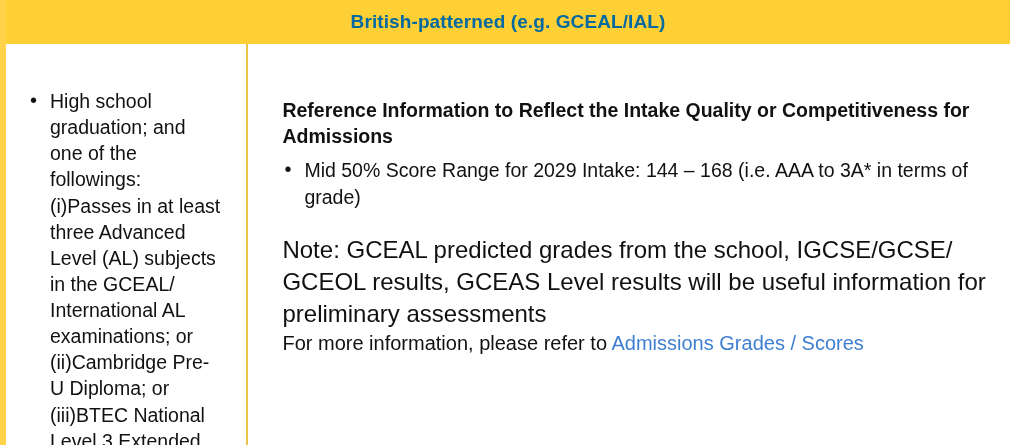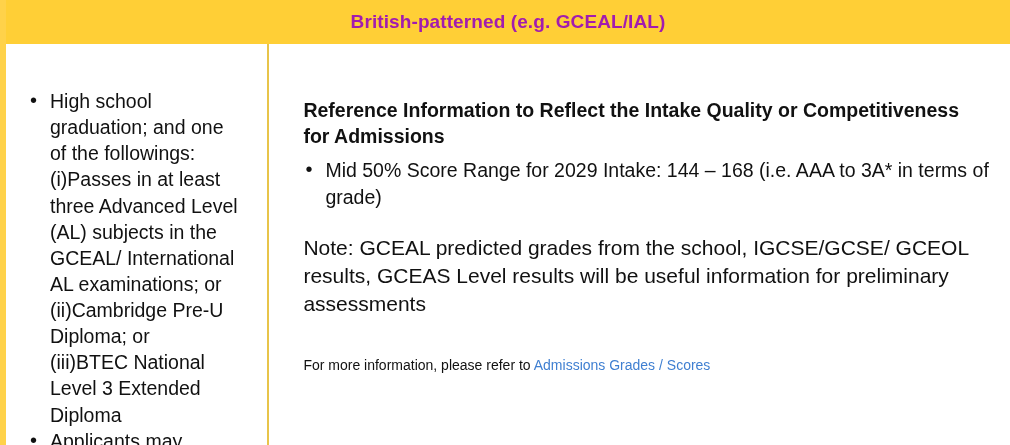--- a/index.html
+++ b/index.html
@@ -27,21 +27,21 @@
     background: #ffcf36;
     height: 44px;
     flex: 0 0 44px;
     display: flex;
     align-items: center;
     justify-content: center;
   }
   .header-title {
     font-size: 19px;
     font-weight: bold;
-    color: #a21caf;
+    color: #0369a1;
     letter-spacing: 0.1px;
   }
   .body {
     flex: 1 1 auto;
     display: flex;
     padding: 0;
     box-sizing: border-box;
   }
   .col-left {
     width: 497px;
@@ -96,30 +96,29 @@
   }
   .right-list > li::before {
     content: "\2022";
     position: absolute;
     left: -20px;
     top: -1px;
     font-size: 20px;
     color: #111111;
   }
   .note {
-    font-size: 21px;
+    font-size: 24px;
     line-height: 1.34;
     color: #111111;
     margin-top: 24px;
   }
   .more {
-    font-size: 14px;
+    font-size: 20px;
     line-height: 1.34;
     color: #111111;
-    margin-top: 38px;
   }
   .link {
     color: #3f7fd1;
     text-decoration: none;
     cursor: pointer;
   }
   .sep {
     color: #3f7fd1;
   }
 </style>

